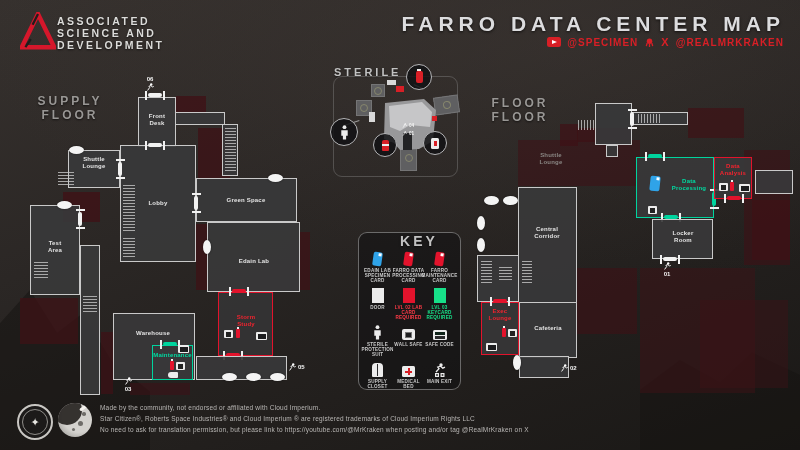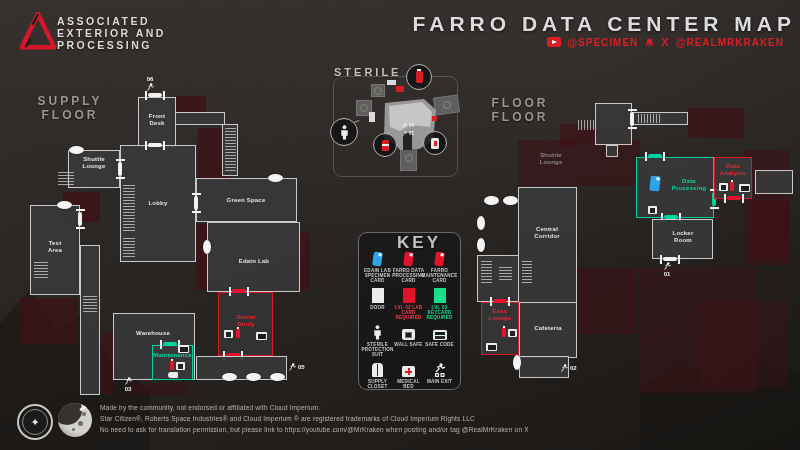--- a/index.html
+++ b/index.html
@@ -97,24 +97,24 @@
 <div class="sil" id="sil1"></div>
 <div class="sil" id="sil2"></div>
 
 <svg class="a" style="left:20px;top:12px;" width="36" height="38" viewBox="0 0 40 42">
   <path d="M20 2 L38 39 H2 Z" fill="none" stroke="#d5172b" stroke-width="5" stroke-linejoin="miter"></path>
   <path d="M20 2 L14 14" stroke="#1f1d1c" stroke-width="2.5"></path>
   <path d="M6 39 L12 30" stroke="#1f1d1c" stroke-width="2.5"></path>
 </svg>
 <div class="a logo-text" style="left:57px;top:15px;">
   <div>ASSOCIATED</div>
-  <div>EXTERIOR AND</div>
-  <div>PROCESSING</div>
-</div>
-<div class="a title" style="right:4px;top:12px;">FARRO DATA CENTER MAP</div>
+  <div>SCIENCE AND</div>
+  <div>DEVELOPMENT</div>
+</div>
+<div class="a title" style="right:15px;top:12px;">FARRO DATA CENTER MAP</div>
 <div class="a socials" style="right:16px;top:36px;">
   <span class="yt"></span>
   <span>@SPECIMEN</span>
   <svg width="11" height="11" viewBox="0 0 12 12">
       <circle cx="6" cy="4.5" r="3" fill="#d81f26"></circle>
       <path d="M3.5 6.5 L2.5 10 M6 7.5 L6 11 M8.5 6.5 L9.5 10" stroke="#d81f26" stroke-width="1.4" fill="none"></path>
     </svg>
   <span class="xlogo">X</span>
   <span>@REALMRKRAKEN</span>
 </div>
@@ -348,21 +348,21 @@
 <div class="ov" style="left:513px;top:355px;width:8px;height:15px;"></div>
 <div class="exit row" style="left:560px;top:364px;">
   <svg width="8" height="8" viewBox="0 0 10 10">
       <circle cx="6.5" cy="1.8" r="1.5" fill="#fff"></circle>
       <path d="M2 9.3 L4.6 5.6 L3.6 4.1 L6.2 3.3 L8 5.1 L9.6 4.3" stroke="#fff" stroke-width="1.2" fill="none"></path>
     </svg>
   <span>02</span>
 </div>
 
 <div class="frame" style="left:358px;top:232px;width:101px;height:156px;background:rgba(16,16,18,.55);"></div>
-<div class="sect" style="left:358px;top:233px;width:122px;font-size:17px;color:#c2c2c2;">KEY</div>
+<div class="sect" style="left:358px;top:233px;width:122px;font-size:14px;color:#c2c2c2;">KEY</div>
 <div class="keygrid" style="left:362px;top:250px;">
   <div class="kcell">
     <div class="kicon">
         <div class="kcard" style="background:#2fa3e8;"></div>
       </div>
     <div class="klabel">EDAIN LAB SPECIMEN CARD</div>
   </div>
   <div class="kcell">
     <div class="kicon">
         <div class="kcard" style="background:#e3132c;"></div>

